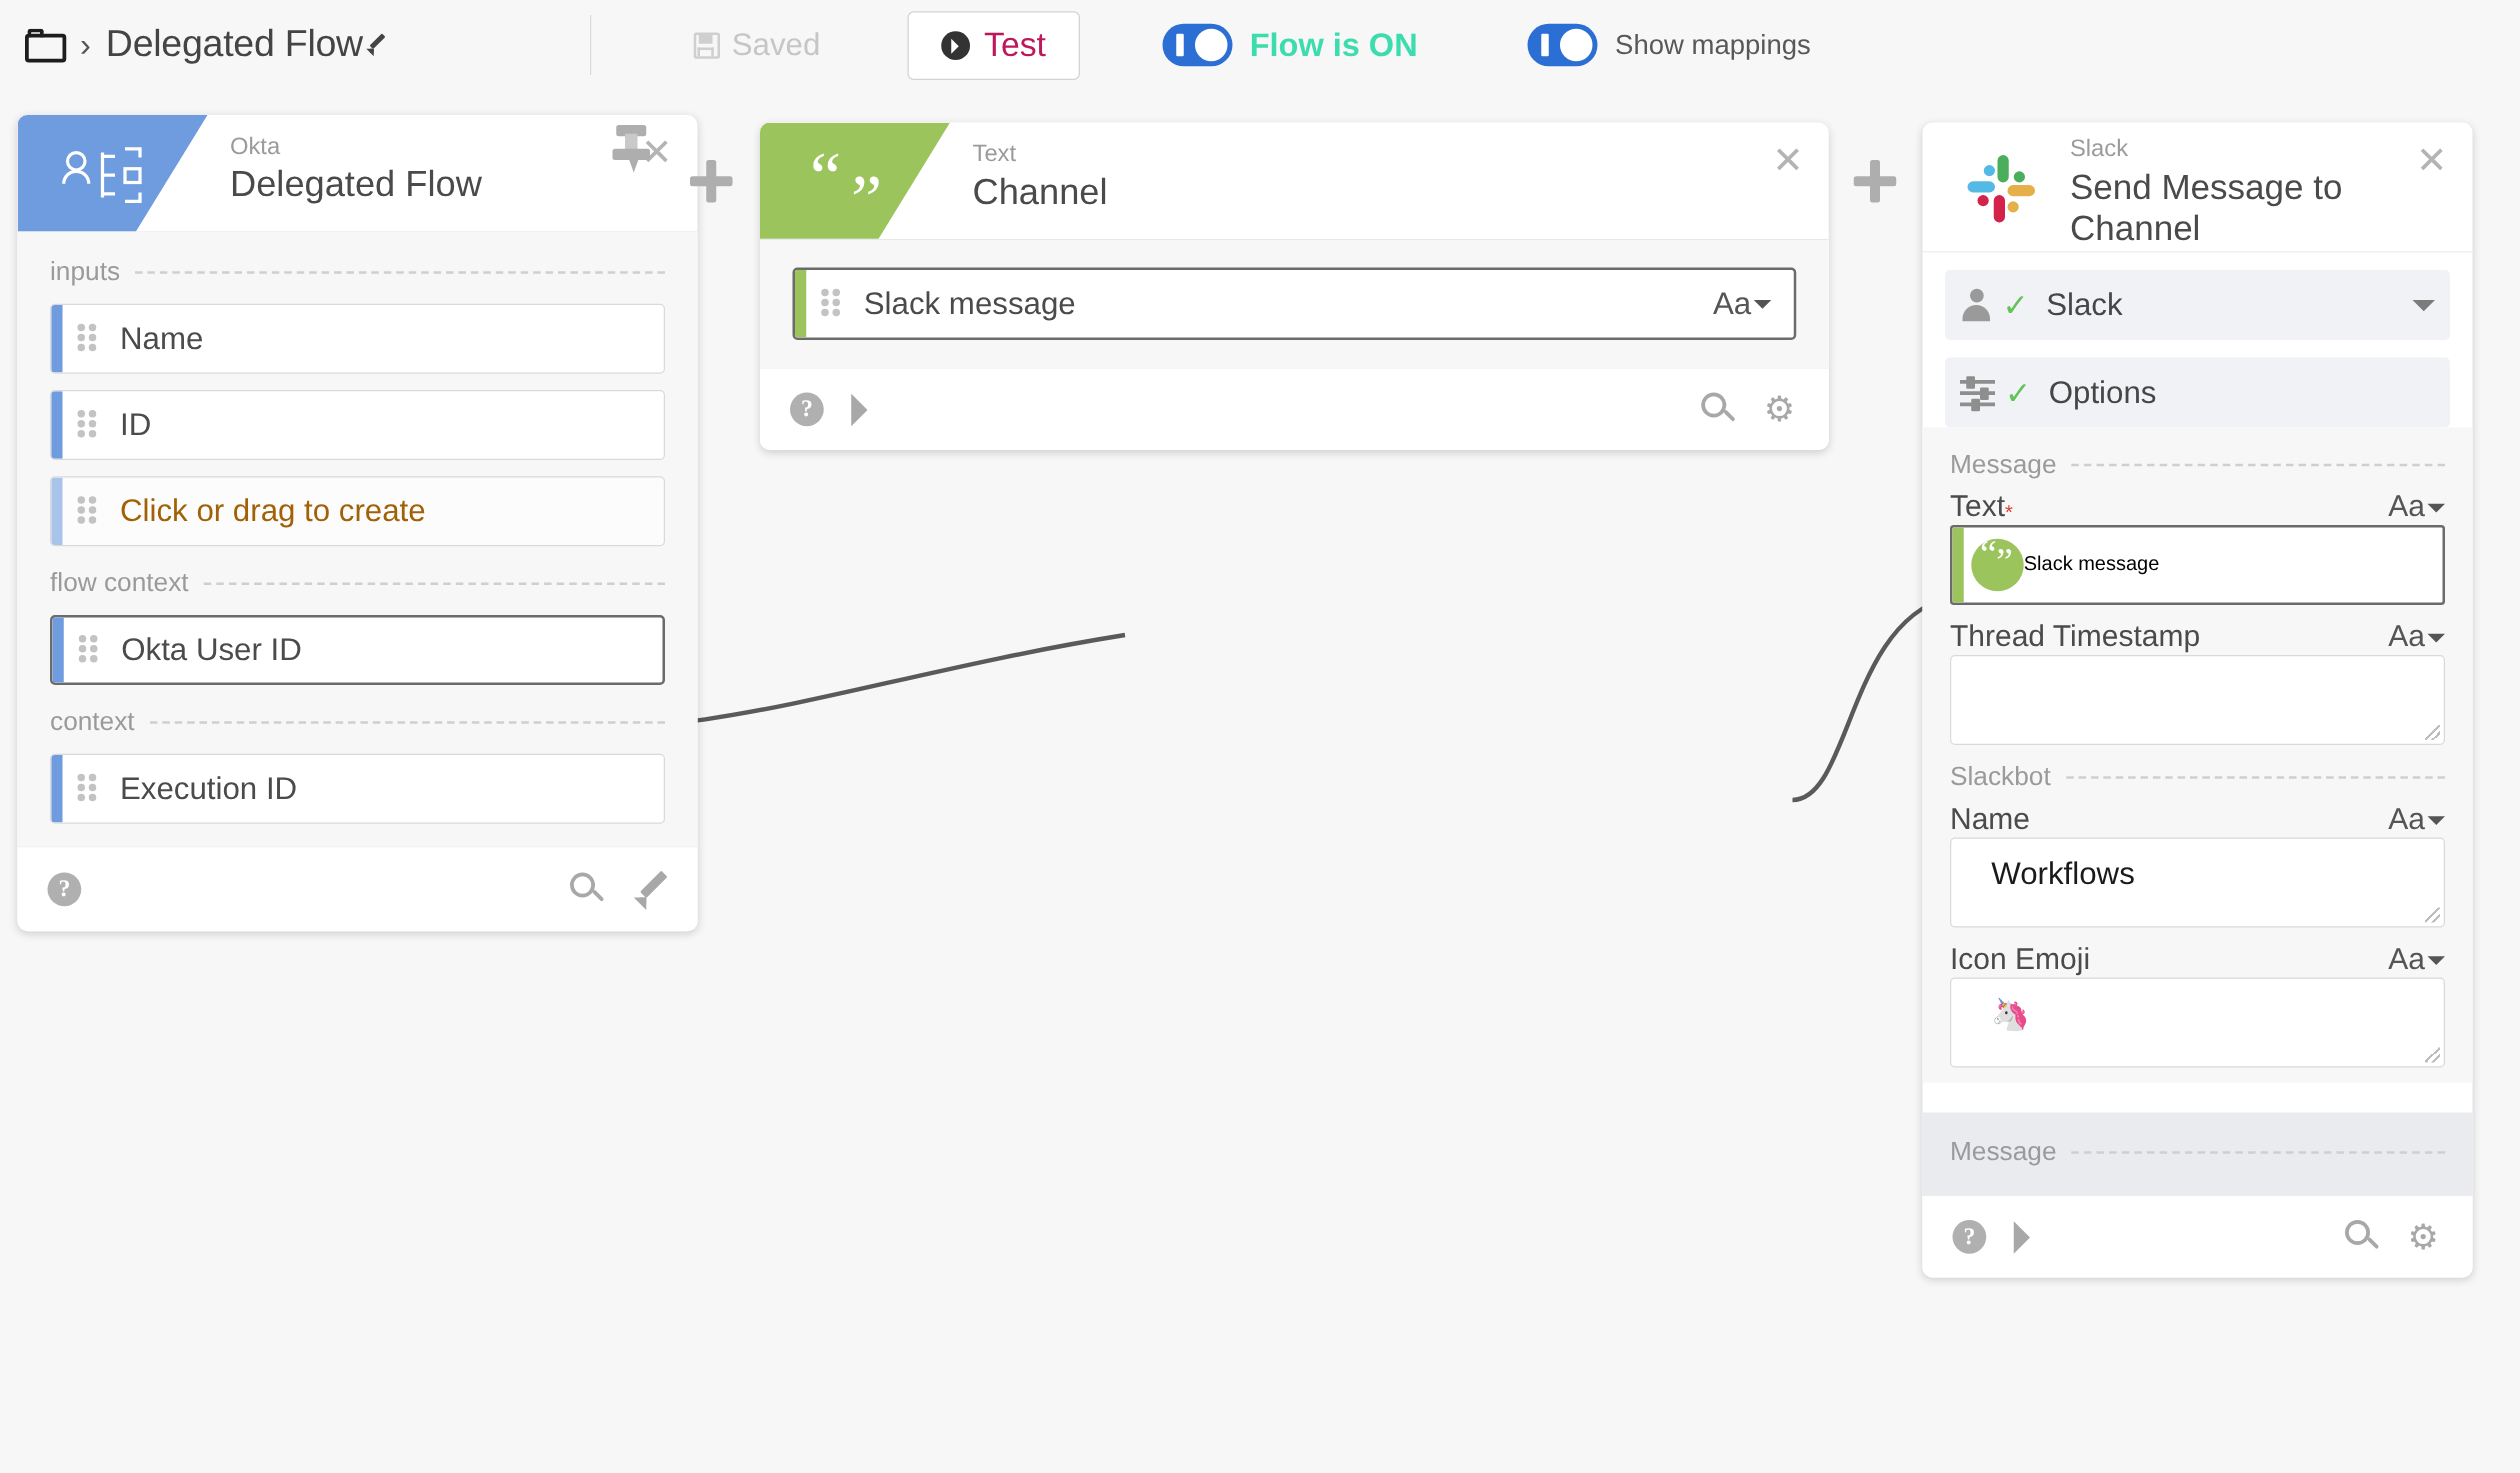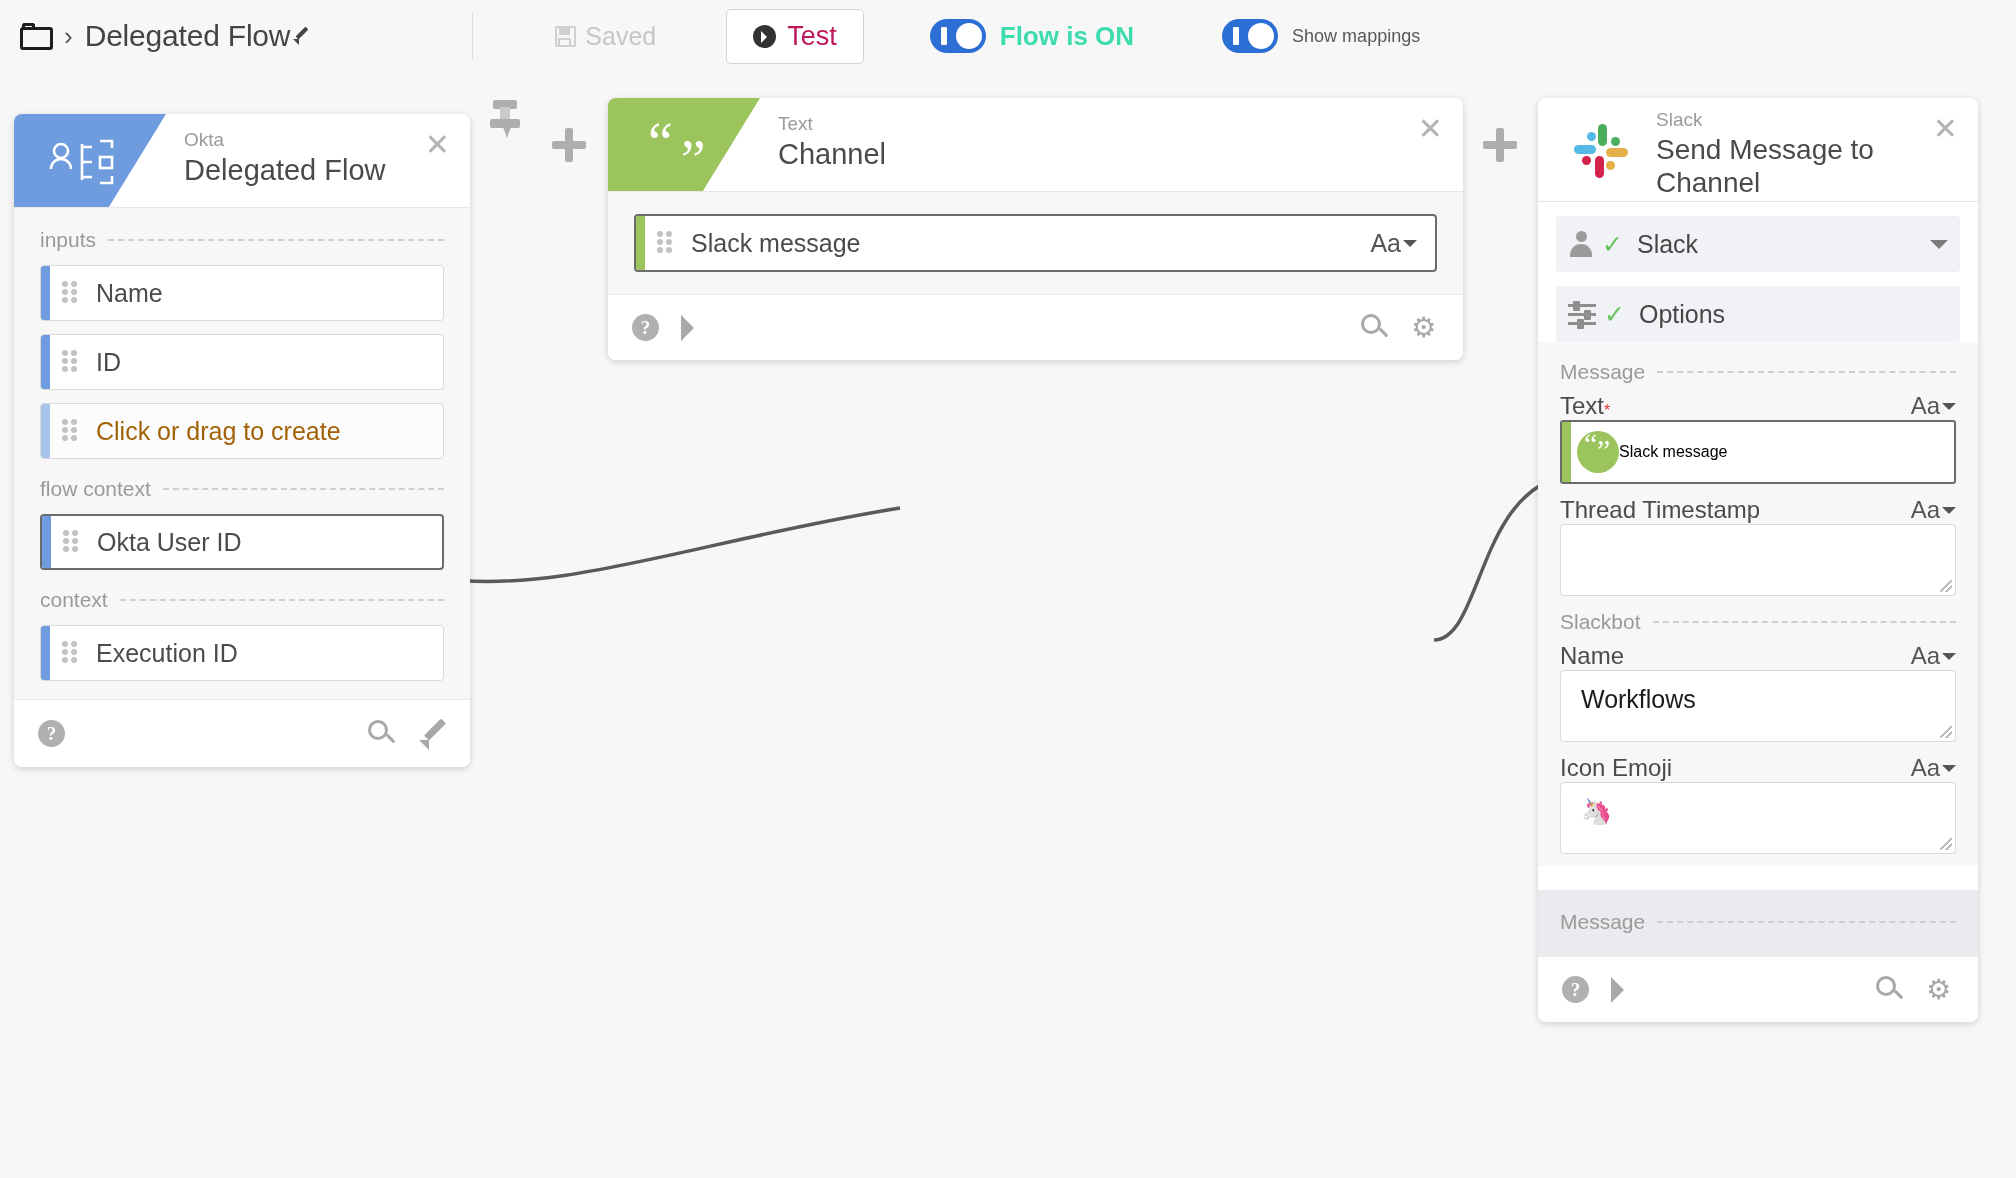--- a/index.html
+++ b/index.html
@@ -86,21 +86,21 @@
   }
   .toggle .bar {
     position: absolute; left: 11px; top: 8px; width: 6px; height: 18px;
     background: #fff; border-radius: 1px;
   }
   .toggle .knob {
     position: absolute; right: 4px; top: 4px; width: 26px; height: 26px;
     border-radius: 50%; background: #fff;
   }
   .toggle-label-on { font-size: 26px; color: #3ddcae; font-weight: bold; }
-  .toggle-label { font-size: 18px; color: #58585a; }
+  .toggle-label { font-size: 22px; color: #58585a; }
   .toggle-group.second { margin-left: 88px; }
 
   
   #wires { position: absolute; left: 0; top: 0; width: 2016px; height: 1178px;
            pointer-events: none; z-index: 5; }
 
   
   .card {
     position: absolute; background: #fff; border-radius: 8px;
     box-shadow: 0 2px 7px rgba(0,0,0,0.16); z-index: 10;
@@ -165,21 +165,21 @@
                 display: grid; grid-template-columns: 9px 9px;
                 grid-template-rows: 8px 8px 8px; align-content: center; }
   .pill .grip i { width: 6px; height: 6px; border-radius: 50%; background: #c3c3c3;
                   display: block; }
   .pill .txt { font-size: 25px; color: #4b4b4b; margin-left: 8px; }
   .pill.dim { background: #fcfcfc; }
   .pill.dim .txt { color: #a16207; }
   .pill.sel { border: 2px solid #6b6b6b; }
 
   
-  #okta-card { left: 14px; top: 114px; width: 456px; }
+  #okta-card { left: 14px; top: 92px; width: 544px; }
   #okta-card .head-shape {
     background: #6f9bdf;
     clip-path: polygon(0 0, 100% 0, 62% 100%, 0 100%);
   }
   .okta-glyph { position: absolute; left: 34px; top: 24px; width: 76px; height: 48px; }
   .okta-glyph svg { width: 76px; height: 48px; }
   #okta-card .card-body { padding: 20px 26px 18px; }
   #okta-card .pill { margin-top: 13px; }
   #okta-card .sect { margin-top: 18px; }
   #okta-card .sect:first-child { margin-top: 0; }
@@ -246,21 +246,21 @@
 
   #slack-card .sl-body { background: #f7f7f7; padding: 18px 22px 8px; }
   .fld { margin-bottom: 4px; }
   .fld-head { display: flex; align-items: flex-end; height: 36px; }
   .fld-label { font-size: 24px; color: #4b4b4b; }
   .req { color: #e03a2f; }
   .fld-head .aa-ctl { margin-right: 0; font-size: 24px; }
   .ta {
     width: 100%; background: #fff; border: 1px solid #d9d9d9; border-radius: 4px;
     height: 72px; position: relative; font-size: 25px; color: #1a1a1a;
-    padding: 14px 20px; cursor: text;
+    padding: 14px 32px; cursor: text;
   }
   .ta .resize { position: absolute; right: 3px; bottom: 3px; width: 12px; height: 12px;
     background: linear-gradient(135deg, transparent 45%, #bdbdbd 45%, #bdbdbd 55%,
       transparent 55%, transparent 70%, #bdbdbd 70%, #bdbdbd 80%, transparent 80%); }
   .token-box { display: flex; align-items: center; height: 64px; background: #fff;
                border: 2px solid #6b6b6b; border-radius: 3px; overflow: hidden;
                cursor: pointer; }
   .token-box .accent { width: 9px; height: 100%; background: #9cc45c; flex: none; }
   .qbadge { width: 42px; height: 42px; border-radius: 50%; background: #9cc45c;
             color: #fff; font-family: "Liberation Serif", serif; font-size: 30px;

